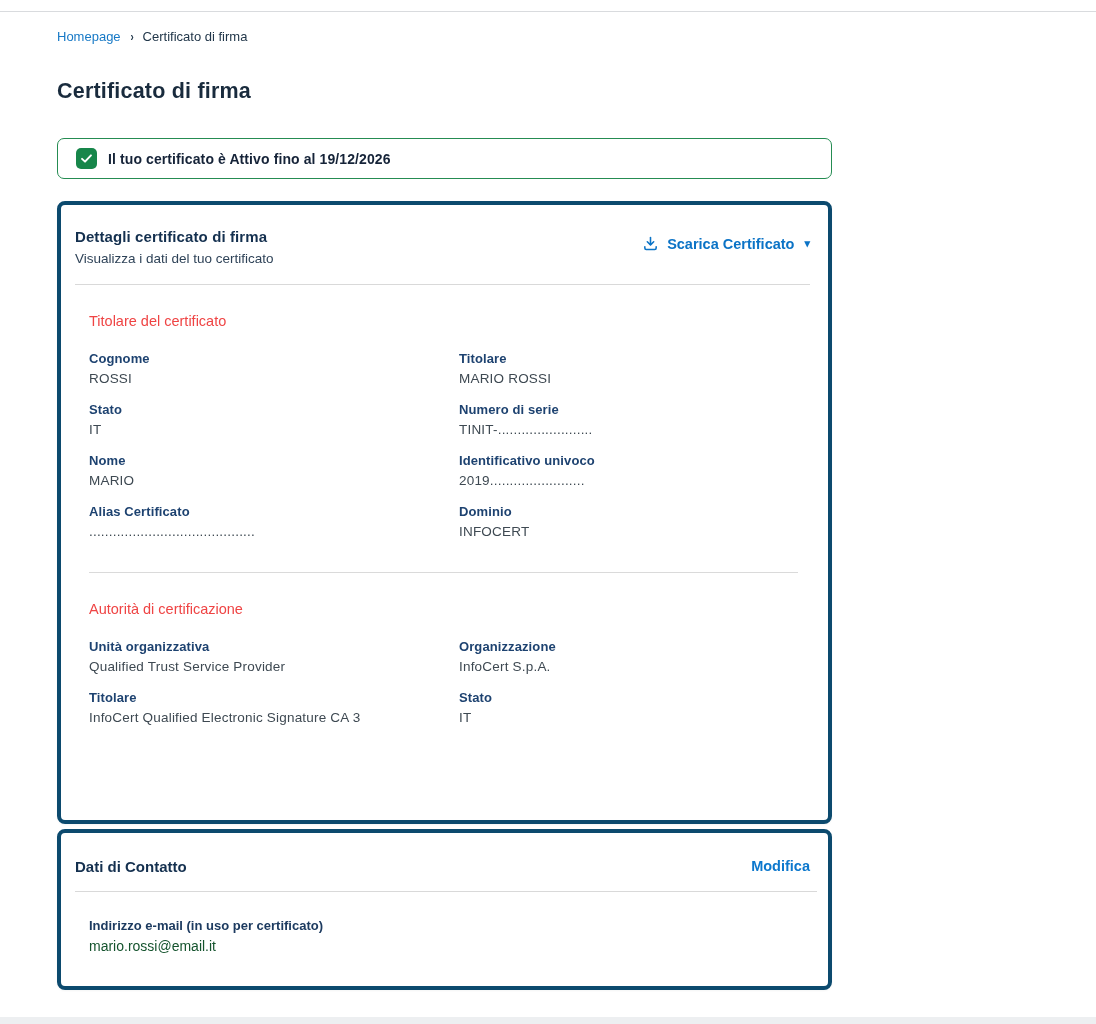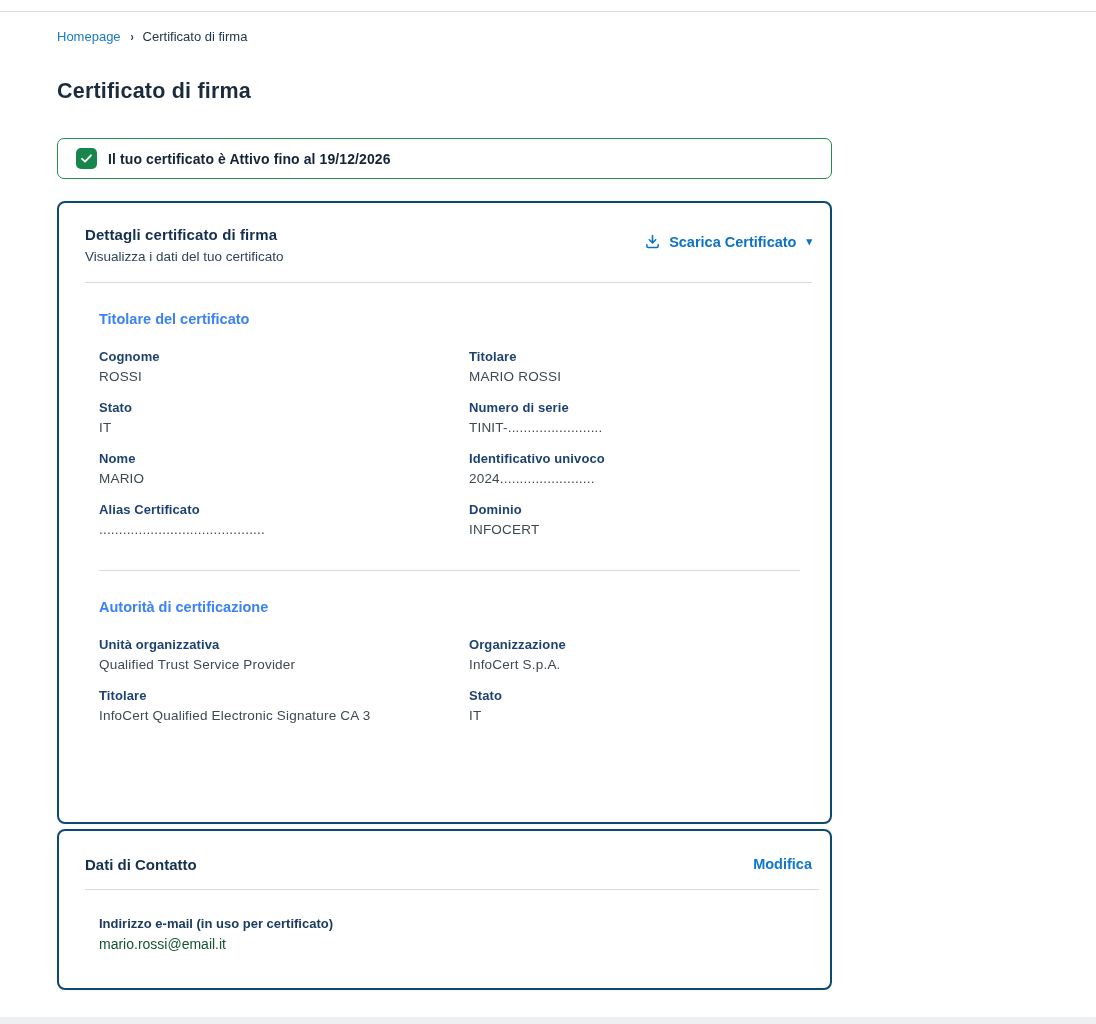--- a/index.html
+++ b/index.html
@@ -27,41 +27,41 @@
   
   .alert { margin-top:34px; height:41px; border:1.5px solid #258c52;
     border-radius:7px; display:flex; align-items:center; padding-left:18px; gap:11px;
     background:#ffffff; }
   .checkbox { width:21px; height:21px; background:#17864a; border-radius:5px;
     display:flex; align-items:center; justify-content:center; flex:0 0 auto; }
   .checkbox svg { width:13px; height:13px; }
   .alert-text { font-size:14px; font-weight:700; color:#152338; letter-spacing:.1px; }
 
   
-  .card { border:2px solid #0c4a6e; border-radius:8px; background:#ffffff;
-    box-shadow:0 1px 2px rgba(40,50,60,.05);padding-left:12px; }
+  .card { border:4px solid #0c4a6e; border-radius:8px; background:#ffffff;
+    box-shadow:0 1px 2px rgba(40,50,60,.05); }
   .card-details { margin-top:22px; height:623px; overflow:hidden; }
   .card-contact { margin-top:5px; height:161px; overflow:hidden; }
 
   .card-header { display:flex; justify-content:space-between; align-items:flex-start;
     padding:23px 18px 0 14px; }
   .card-title { font-size:15px; font-weight:700; color:#14304f; letter-spacing:.1px; }
   .card-subtitle { margin-top:6px; font-size:13.5px; color:#2f4358; }
 
   .download-link { display:flex; align-items:center; gap:8px; margin-top:7px;
     color:#0b73c6; font-size:14.5px; font-weight:700; cursor:pointer; text-decoration:none; }
   .download-link svg { width:17px; height:17px; }
   .caret { font-size:11px; margin-left:2px; color:#0b73c6; line-height:1; }
 
   .divider-full { height:1px; background:#d9d9d9; margin:18px 18px 0 14px; }
   .divider-mid { height:1px; background:#dadada; margin:33px 30px 0 28px; }
   .divider-contact { height:1px; background:#d9d9d9; margin:16px 11px 0 14px; }
 
   .section { padding:0 8px 0 28px; }
-  .section-heading { margin-top:28px; font-size:14.5px; font-weight:700; color:#3b82f6; }
+  .section-heading { margin-top:28px; font-size:14.5px; font-weight:400; color:#ef4444; }
   .fields-grid { margin-top:22px; display:grid; grid-template-columns:370px 1fr;
     row-gap:16px; }
   .field-label { font-size:13px; font-weight:700; color:#1d4270; letter-spacing:.1px; }
   .field-value { margin-top:5px; font-size:13.5px; color:#3e4952; letter-spacing:.2px; }
 
   
   .contact-title { font-size:15px; font-weight:700; color:#14304f; margin-top:2px; }
   .edit-link { color:#0d78cd; font-size:14.5px; font-weight:700; cursor:pointer;
     text-decoration:none; margin-top:2px; }
   .contact-body { padding:26px 0 0 28px; }
@@ -135,21 +135,21 @@
         <div class="field">
           <div class="field-label">Numero di serie</div>
           <div class="field-value">TINIT-........................</div>
         </div>
         <div class="field">
           <div class="field-label">Nome</div>
           <div class="field-value">MARIO</div>
         </div>
         <div class="field">
           <div class="field-label">Identificativo univoco</div>
-          <div class="field-value">2024........................</div>
+          <div class="field-value">2019........................</div>
         </div>
         <div class="field">
           <div class="field-label">Alias Certificato</div>
           <div class="field-value">..........................................</div>
         </div>
         <div class="field">
           <div class="field-label">Dominio</div>
           <div class="field-value">INFOCERT</div>
         </div>
       </div>

